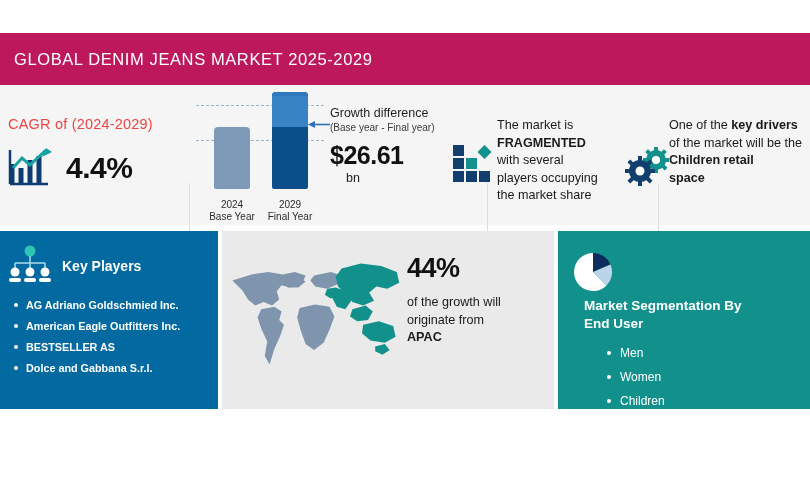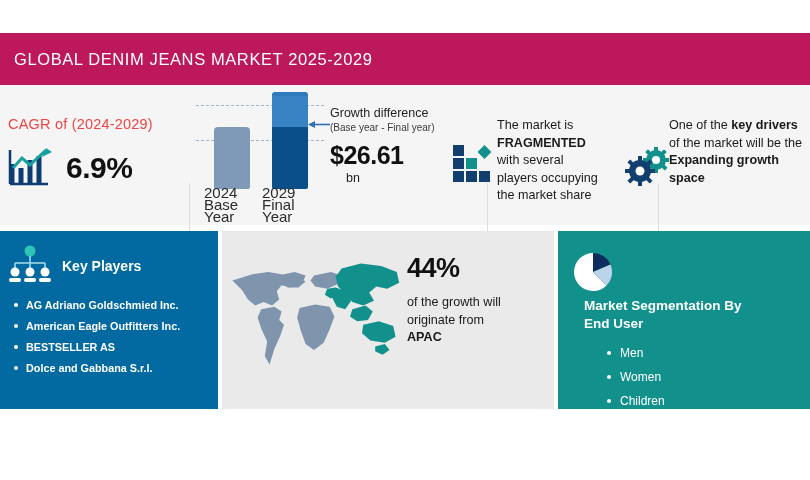--- a/index.html
+++ b/index.html
@@ -38,21 +38,21 @@
   .cagr-value{font-size:30px;font-weight:bold;color:#111;margin-left:12px;letter-spacing:-.5px;}
 
   
   .chart{position:absolute;left:196px;top:103px;width:130px;height:120px;}
   .grid-line{position:absolute;left:0;width:128px;border-top:1px dashed #9fb4cc;}
   .bar{position:absolute;bottom:34px;width:36px;border-radius:4px 4px 2px 2px;}
   .bar-2024{left:18px;height:62px;background:#7f9ab8;}
   .bar-2029{left:76px;height:97px;background:#0b4f8a;overflow:hidden;border-radius:4px 4px 2px 2px;}
   .bar-2029-top{position:absolute;left:0;top:0;width:100%;height:35px;background:#3883c4;}
   .bar-cap{position:absolute;left:0;top:0;width:100%;height:4px;background:#2f79bd;}
-  .bar-label{position:absolute;bottom:0;width:56px;font-size:15px;color:#2b2b2b;line-height:12px;}
+  .bar-label{position:absolute;bottom:0;width:56px;text-align:center;font-size:10px;color:#2b2b2b;line-height:12px;}
   .bar-label.l1{left:8px;}
   .bar-label.l2{left:66px;}
   .bar-label b{font-weight:400;display:block;}
 
   
   .growth{position:absolute;left:330px;top:106px;width:150px;}
   .growth-t1{font-size:12.5px;color:#1f1f1f;line-height:15px;}
   .growth-t2{font-size:10px;color:#3c3c3c;line-height:14px;}
   .growth-val{font-size:25px;font-weight:bold;color:#111;margin-top:6px;letter-spacing:-.5px;}
   .growth-bn{font-size:12.5px;color:#1f1f1f;margin-top:1px;padding-left:16px;}
@@ -128,21 +128,21 @@
           <path d="M4 38 L4 18" stroke="#0d3c72" stroke-width="5"></path>
           <path d="M13 38 L13 22" stroke="#0d3c72" stroke-width="5"></path>
           <path d="M22 38 L22 14" stroke="#0d3c72" stroke-width="5"></path>
           <path d="M31 38 L31 10" stroke="#0d3c72" stroke-width="5"></path>
           <path d="M2 38 L40 38" stroke="#0d3c72" stroke-width="2.5"></path>
           <path d="M2 38 L2 4" stroke="#0d3c72" stroke-width="2.5"></path>
           <polyline points="5,22 14,12 22,19 38,4" stroke="#14a3a0" stroke-width="3" fill="none"></polyline>
           <polygon points="38,2 44,6 34,11" fill="#14a3a0"></polygon>
         </svg>
       </span>
-      <span class="cagr-value">6.9%</span>
+      <span class="cagr-value">4.4%</span>
     </div>
   </div>
 
   <div class="chart">
     <div class="grid-line" style="top:2px;"></div>
     <div class="grid-line" style="top:37px;"></div>
 
     <div class="bar bar-2024"></div>
 
     <div class="bar bar-2029">
@@ -216,21 +216,21 @@
         <rect x="22" y="31" width="4" height="6" transform="rotate(-45 24 34)"></rect>
         <rect x="22" y="14" width="4" height="6" transform="rotate(45 24 17)"></rect>
         <rect x="4" y="31" width="4" height="6" transform="rotate(45 6 34)"></rect>
       </g>
       <circle cx="15" cy="25" r="4.5" fill="#ffffff"></circle>
     </svg>
   </div>
   <div class="drivers">
     <p><span>One of the </span><b>key drivers</b></p>
     <p>of the market will be the</p>
-    <p><b>Expanding growth</b></p>
+    <p><b>Children retail</b></p>
     <p><b>space</b></p>
   </div>
 
   <div class="mid">
 
     <div class="panel-players">
       <div class="players-head">
         <span>
           <svg width="44" height="38" viewBox="0 0 44 38">
             <circle cx="22" cy="6" r="5.5" fill="#2ec4b6"></circle>

